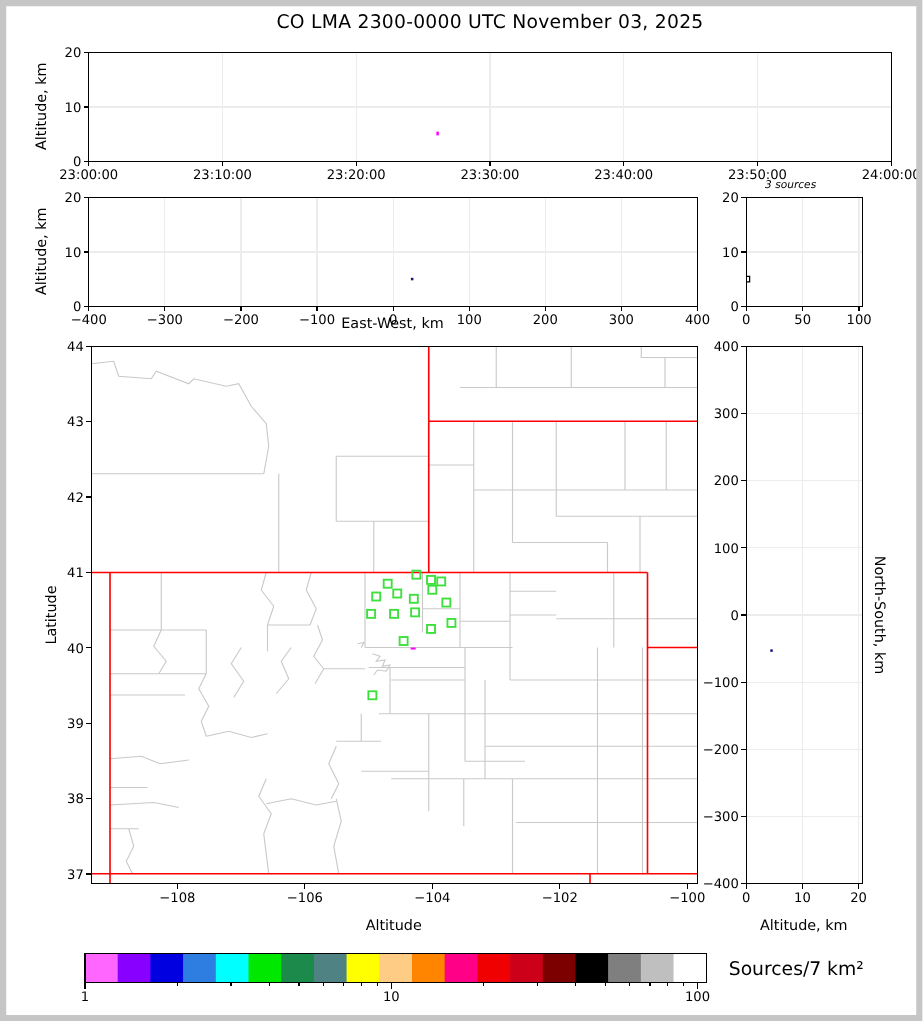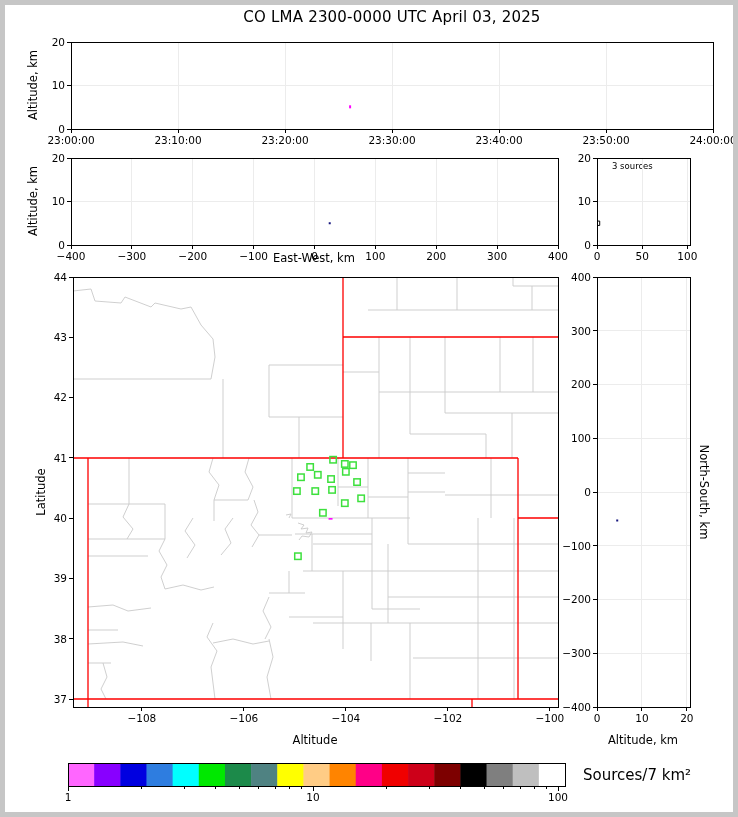--- a/index.html
+++ b/index.html
@@ -19,26 +19,26 @@
   .ctr{transform:translate(-50%,0);}
   .annot{position:absolute;font-size:8.5px;white-space:nowrap;}
   .cbar-title{position:absolute;font-size:15px;white-space:nowrap;transform:translate(0,-50%);text-align:center;}
   svg text{font-family:"DejaVu Sans","Liberation Sans",sans-serif;font-size:10.5px;fill:#000;}
 </style>
 </head>
 <body>
 
 <div class="canvas">
 
-  <div class="plot-title">CO LMA 2300-0000 UTC April 03, 2025</div>
+  <div class="plot-title">CO LMA 2300-0000 UTC November 03, 2025</div>
 
   <div class="axlabel rot-left" style="left:33px;top:85px;">Altitude, km</div>
   <div class="axlabel rot-left" style="left:33px;top:201px;">Altitude, km</div>
   <div class="axlabel ctr" style="left:314px;top:251px;">East-West, km</div>
-  <div class="annot" style="left:612px;top:161px;">3 sources</div>
+  <div class="annot" style="left:612px;top:143px;font-style:italic;">3 sources</div>
   <div class="axlabel rot-left" style="left:41px;top:492px;">Latitude</div>
   <div class="axlabel ctr" style="left:315px;top:733px;">Altitude</div>
   <div class="axlabel ctr" style="left:643px;top:733px;">Altitude, km</div>
   <div class="axlabel rot-right" style="left:704px;top:492px;">North-South, km</div>
   <div class="cbar-title" style="left:583px;top:775px;">Sources/7 km²</div>
 
   <svg id="plot" width="738" height="817" viewBox="0 0 738 817" style="position:absolute;left:0;top:0;">
       <g>
         <line x1="178" y1="42" x2="178" y2="129" stroke="#ececec" stroke-width="1" shape-rendering="crispEdges"></line>
         <line x1="285" y1="42" x2="285" y2="129" stroke="#ececec" stroke-width="1" shape-rendering="crispEdges"></line>

